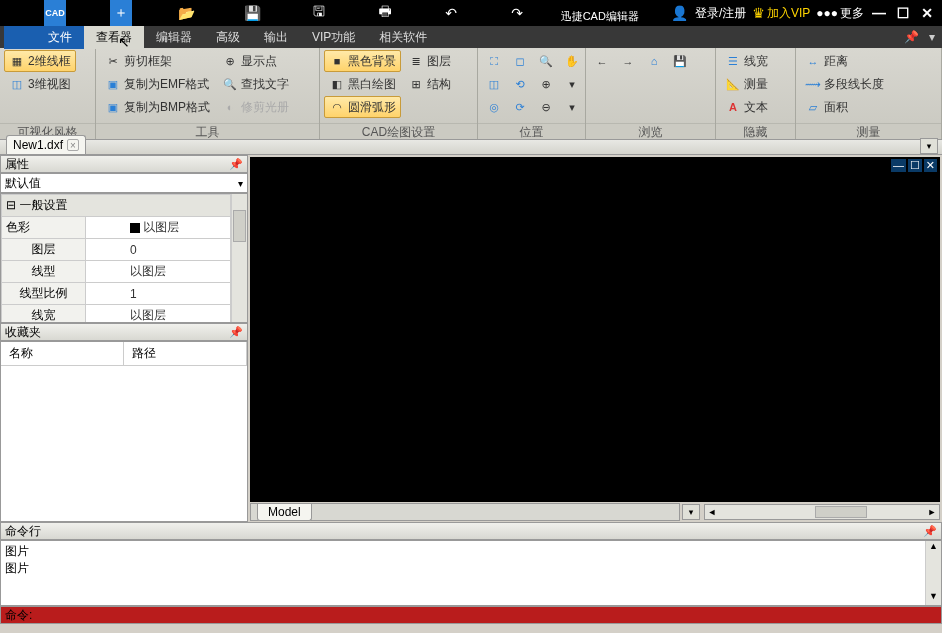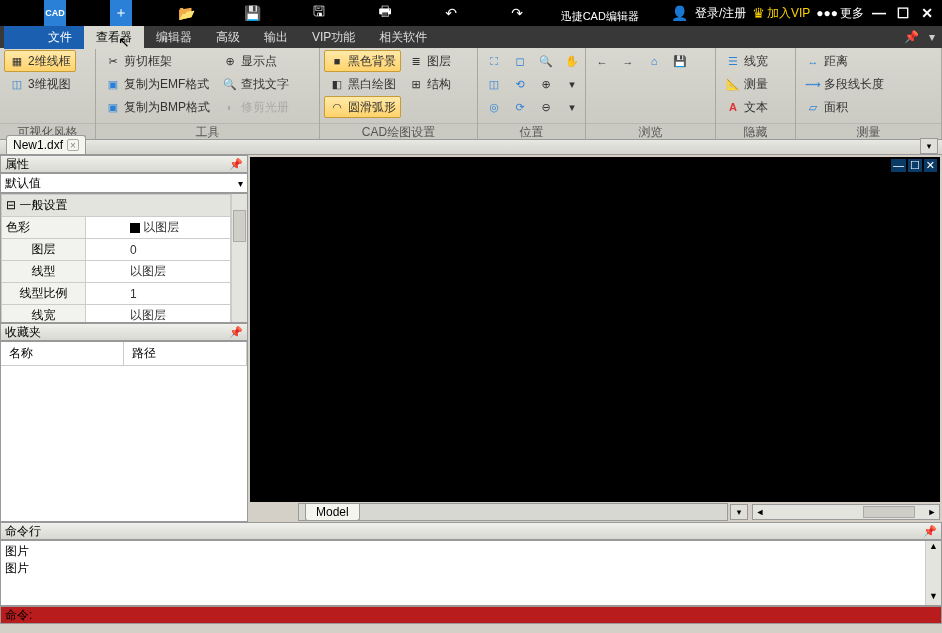--- a/index.html
+++ b/index.html
@@ -64,21 +64,21 @@
 .fav { flex:1; display:flex; flex-direction:column;}
 .fav-body { flex:1; border:1px solid #999; background:#fff;}
 .fav-head { display:flex; border-bottom:1px solid #ccc; font-size:12px;}
 .fav-head div { padding:3px 8px; border-right:1px solid #ccc; flex:1;}
 
 
 .rightpanel { flex:1; display:flex; flex-direction:column; }
 .canvas-wrap { flex:1; background:#000; position:relative; margin:2px 2px 0 2px;}
 .cw-icons { position:absolute; top:2px; right:3px; display:flex; gap:2px; color:#fff; font-size:11px;}
 .cw-icons span { background:#0a3a66; padding:0 2px; }
-.model-strip { height:20px; display:flex; align-items:center; padding:0 2px;margin-left:48px;}
+.model-strip { height:20px; display:flex; align-items:center; padding:0 2px;}
 .model-strip .left { width:430px; background:#d8d8d2; height:18px; position:relative; border:1px solid #999;}
 .model-strip .mtab { position:absolute; left:6px; top:0; background:#f5f5f0; border:1px solid #999; border-top:none; padding:1px 10px; font-size:12px; border-radius:0 0 3px 3px;}
 .model-strip .navdd { margin-left:2px; width:18px; height:16px; border:1px solid #999; background:#e0e0d8; display:flex; align-items:center; justify-content:center; font-size:9px;}
 .model-strip .hscroll { flex:1; height:16px; background:#e4e4de; border:1px solid #999; margin-left:4px; display:flex; align-items:center; position:relative;}
 .model-strip .hscroll .ar { width:14px; text-align:center; font-size:9px;}
 .model-strip .hscroll .thumb { position:absolute; left:110px; width:52px; top:1px; bottom:1px; background:#cfcfc8; border:1px solid #aaa;}
 
 
 .cmdpanel { height:84px; display:flex; flex-direction:column; }
 .cmdbody { flex:1; border:1px solid #999; background:#fff; font-size:12px; padding:2px 4px; display:flex;}

